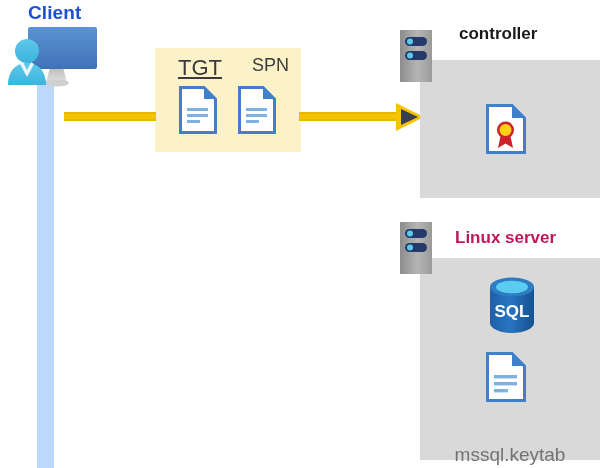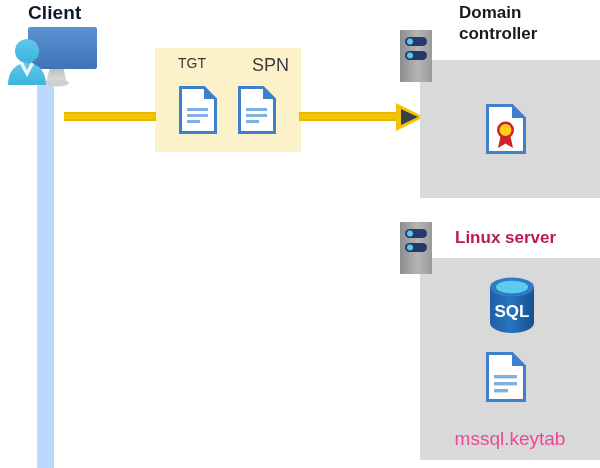--- a/index.html
+++ b/index.html
@@ -16,43 +16,44 @@
     overflow: hidden;
     font-family: "Liberation Sans", sans-serif;
   }
   .abs { position: absolute; }
 
   
   #client-label {
     left: 28px; top: 2px;
     font-size: 19px;
     font-weight: bold;
-    color: #0f172a;
+    color: #1d4ed8;
     letter-spacing: 0.1px;
   }
   #client-lifeline {
     left: 37px; top: 85px;
     width: 17px; height: 383px;
     background: #bcd9fb;
   }
   #client-icon-wrap {
     left: 5px; top: 23px;
     width: 96px; height: 68px;
   }
 
   
   #message-band {
     left: 155px; top: 48px;
     width: 146px; height: 104px;
     background: #fcf2ca;
   }
   #label-tgt {
     left: 178px; top: 55px;
-    font-size: 14px;
+    font-size: 22px;
     color: #3a3a3a;
+    text-decoration: underline;
   }
   #label-spn {
     left: 252px; top: 55px;
     font-size: 18px;
     color: #3a3a3a;
   }
   #doc-tgt { left: 179px; top: 86px; width: 38px; height: 48px; }
   #doc-spn { left: 238px; top: 86px; width: 38px; height: 48px; }
 
   
@@ -117,25 +118,25 @@
   }
   #sql-icon {
     left: 481px; top: 277px;
     width: 50px; height: 56px; margin-left: 6px;
   }
   #keytab-icon {
     left: 486px; top: 352px;
     width: 40px; height: 50px;
   }
   #keytab-label {
-    left: 420px; top: 428px;
+    left: 420px; top: 444px;
     width: 180px;
     text-align: center;
     font-size: 19px;
-    color: #ec4899;
+    color: #737373;
   }
   svg { display: block; overflow: visible; }
 </style>
 </head>
 <body>
 
 <div id="stage">
 
   <div class="abs" id="client-lifeline"></div>
 
@@ -202,21 +203,21 @@
   <div class="abs" id="arrow-head">
     <svg width="30" height="32" viewBox="0 0 30 32">
       <path d="M1 2 L29 16 L1 30 Z" fill="#f5c400"></path>
       <path d="M6 8 L23 16 L6 24 Z" fill="#3a3f4b"></path>
     </svg>
   </div>
 
   <div class="abs" id="dc-panel"></div>
 
   <div class="abs" id="dc-title">
-    <span>Domain</span><br>
+    <br>
     <span>controller</span>
   </div>
 
   <div class="abs" id="dc-server-icon">
     <svg width="32" height="52" viewBox="0 0 32 52">
       <defs>
         <linearGradient id="srvGrad" x1="0" y1="0" x2="1" y2="0">
           <stop offset="0%" stop-color="#8d8d8d"></stop>
           <stop offset="55%" stop-color="#b5b5b5"></stop>
           <stop offset="100%" stop-color="#9a9a9a"></stop>

